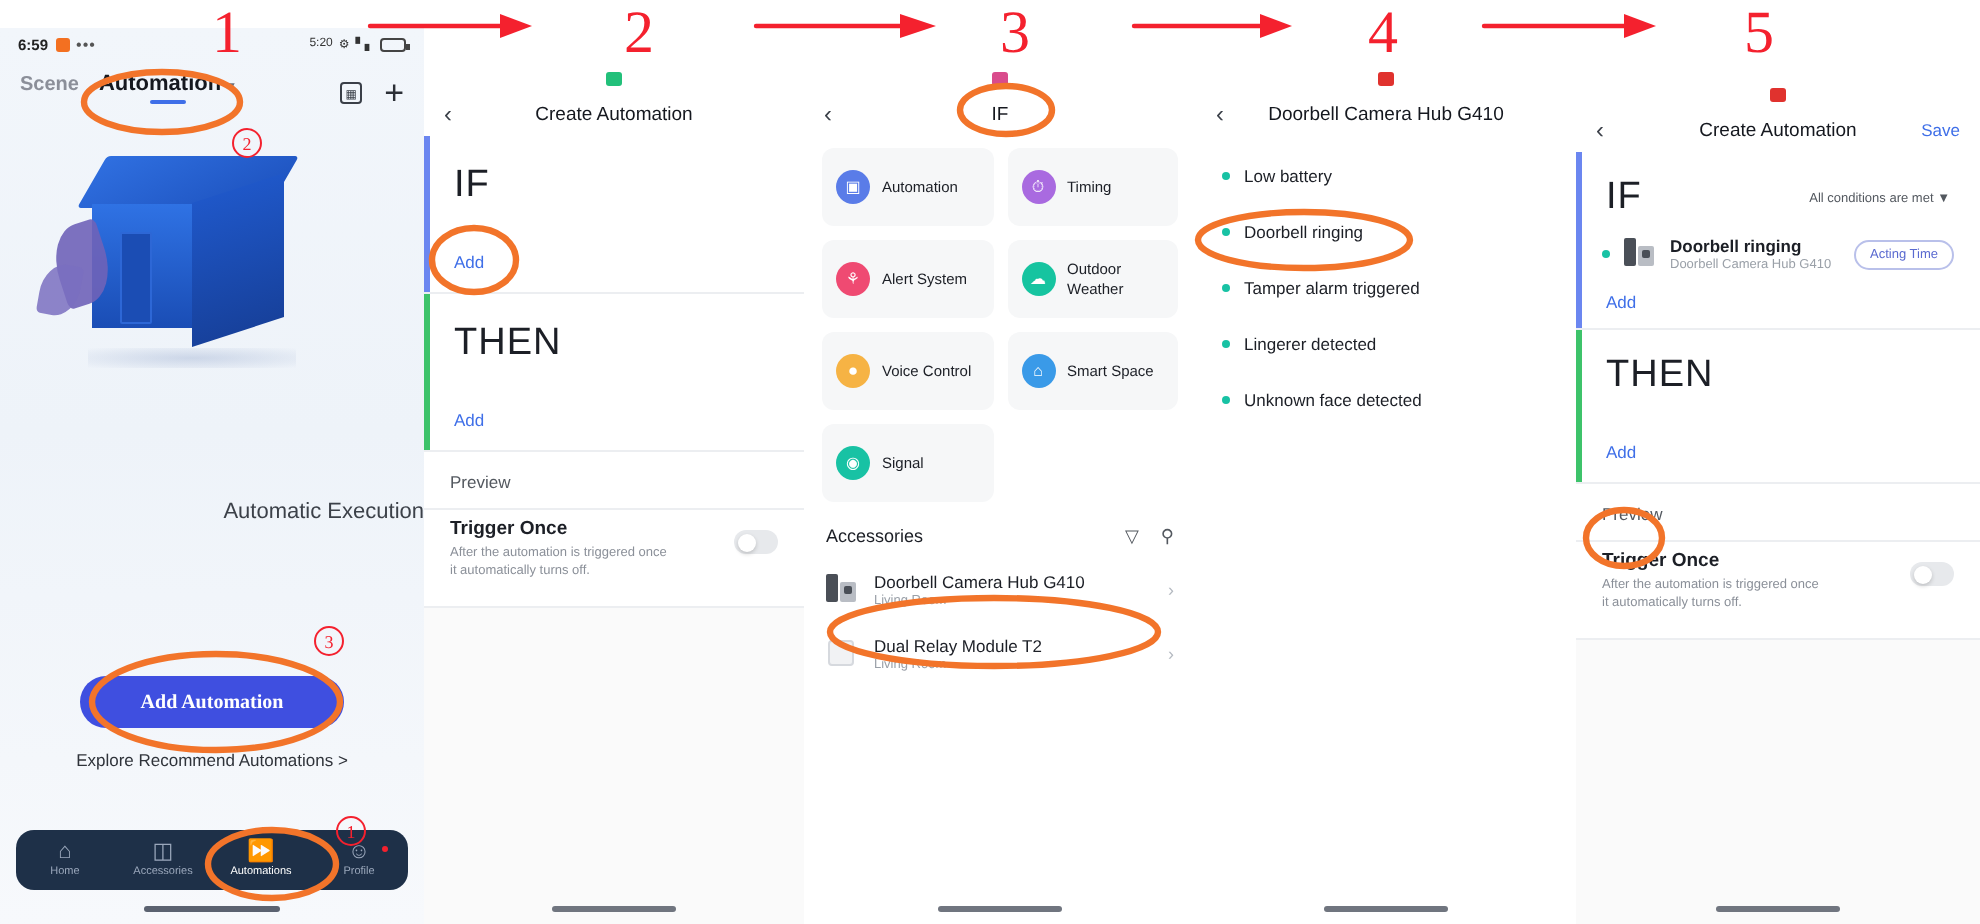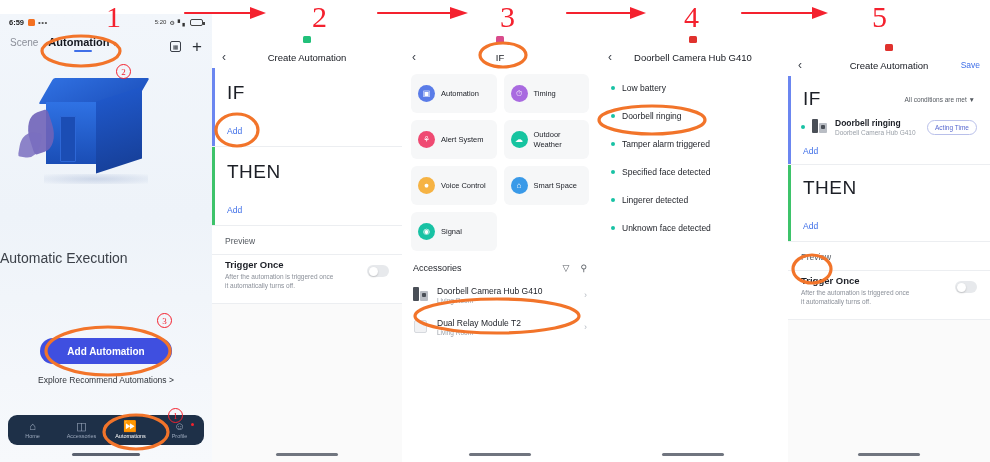--- a/index.html
+++ b/index.html
@@ -27,44 +27,44 @@
   .p1-status { height:16px; display:flex; align-items:center; padding:0 9px; font-size:7.5px; color:#222; }
   .p1-status .t { font-weight:600; margin-right:4px; }
   .p1-status .sq { width:7px; height:7px; background:#f37021; border-radius:1.5px; display:inline-block; }
   .p1-status .dots { margin-left:3px; letter-spacing:0.5px; color:#555; font-size:8px;}
   .p1-status .right { margin-left:auto; display:flex; align-items:center; gap:3px; }
   .p1-status .ic { font-size:6px; color:#333; }
   .p1-battery { width:13px; height:7px; border:1px solid #444; border-radius:2px; position:relative; }
   .p1-battery:after { content:""; position:absolute; right:-2.5px; top:2px; width:1.5px; height:3px; background:#444; }
 
   .p1-tabs { display:flex; align-items:flex-end; padding:6px 10px 4px; gap:10px; }
-  .p1-tab { font-size:10px; color:#8b8f99; padding-bottom:4px; position:relative; }
+  .p1-tab { font-size:10px; color:#8b8f99; padding-bottom:4px; position:relative;font-weight:bold; }
   .p1-tab.active { color:#15181f; font-weight:700; font-size:11px; }
   .p1-tab.active .under { position:absolute; left:50%; transform:translateX(-50%); bottom:0; width:18px; height:2.5px; background:#3f6fe8; border-radius:2px; }
   .p1-caret { font-size:6px; color:#6d717b; margin-left:2px; }
   .p1-tabs .sp { margin-left:auto; display:flex; gap:11px; align-items:center; }
   .p1-icon-sq { width:11px; height:11px; border:1.2px solid #3a3f48; border-radius:2px; display:flex; align-items:center; justify-content:center; font-size:6px; color:#3a3f48;}
   .p1-plus { font-size:17px; color:#2b2f36; line-height:10px; font-weight:300; }
 
   .p1-hero { position:relative; height:190px; }
   .house { position:absolute; left:34px; top:22px; }
   .h-top { width:96px; height:26px; background:linear-gradient(145deg,#2f6fe0,#1d51bd); transform:skewX(-30deg); border-radius:2px; position:absolute; left:12px; top:0;}
   .h-front { position:absolute; left:12px; top:24px; width:50px; height:62px; background:linear-gradient(180deg,#2f72e4,#1a4db5); }
   .h-side { position:absolute; left:62px; top:16px; width:46px; height:72px; background:linear-gradient(180deg,#1f57c8,#17419c); transform:skewY(-18deg); }
   .h-door { position:absolute; left:26px; top:38px; width:16px; height:46px; background:#1b4db4; border:1px solid #2d67d6; border-radius:1px; }
   .h-leaf { position:absolute; left:-6px; top:34px; width:26px; height:40px; background:#6f63b8; border-radius:60% 10% 60% 10%; transform:rotate(-18deg); opacity:.9;}
   .h-leaf2 { position:absolute; left:-14px; top:54px; width:20px; height:26px; background:#7a6fc0; border-radius:60% 10% 60% 10%; transform:rotate(10deg); opacity:.85;}
   .h-shadow { position:absolute; left:10px; top:96px; width:104px; height:10px; background:radial-gradient(ellipse at center,rgba(80,110,170,.22),rgba(255,255,255,0)); }
 
-  .p1-auto-exec { text-align:left; font-size:14px; color:#3c4149; margin-top:4px; }
+  .p1-auto-exec { text-align:right; font-size:11px; color:#3c4149; margin-top:4px; }
   .p1-learn { text-align:center; font-size:8.5px; color:#3f6fe8; text-decoration:underline; margin-top:7px; }
 
   .p1-cta { position:absolute; left:50%; transform:translateX(-50%); top:324px; width:132px; height:26px;
             background:#3f4fe0; border-radius:13px; color:#fff; font-size:10px; font-weight:700;
-            display:flex; align-items:center; justify-content:center; }
+            display:flex; align-items:center; justify-content:center;font-family:Liberation Serif, serif; }
   .p1-explore { position:absolute; left:0; right:0; top:361px; text-align:center; font-size:8.5px; color:#2f333a; }
 
   .p1-nav { position:absolute; left:8px; right:8px; bottom:17px; height:30px; background:#1e3048; border-radius:9px;
             display:flex; align-items:center; }
   .p1-nav-item { flex:1; display:flex; flex-direction:column; align-items:center; gap:1px; position:relative; }
   .p1-nav-item .lbl { font-size:5.5px; color:#9aa7bb; }
   .p1-nav-item.active .lbl { color:#ffffff; }
   .p1-nav-item .gi { color:#9aa7bb; font-size:11px; line-height:11px; }
   .p1-nav-item.active .gi { color:#ffffff; }
   .dotred { position:absolute; right:10px; top:2px; width:3px; height:3px; border-radius:50%; background:#f4212e; }
@@ -332,24 +332,20 @@
       <div class="trig-item">
         <span class="trig-dot"></span>
         <span>Doorbell ringing</span>
       </div>
       <div class="trig-item">
         <span class="trig-dot"></span>
         <span>Tamper alarm triggered</span>
       </div>
       <div class="trig-item">
         <span class="trig-dot"></span>
-        <span>Specified face detected</span>
-      </div>
-      <div class="trig-item">
-        <span class="trig-dot"></span>
         <span>Lingerer detected</span>
       </div>
       <div class="trig-item">
         <span class="trig-dot"></span>
         <span>Unknown face detected</span>
       </div>
     </div>
     <div class="ph-home"></div>
   </div>
 

